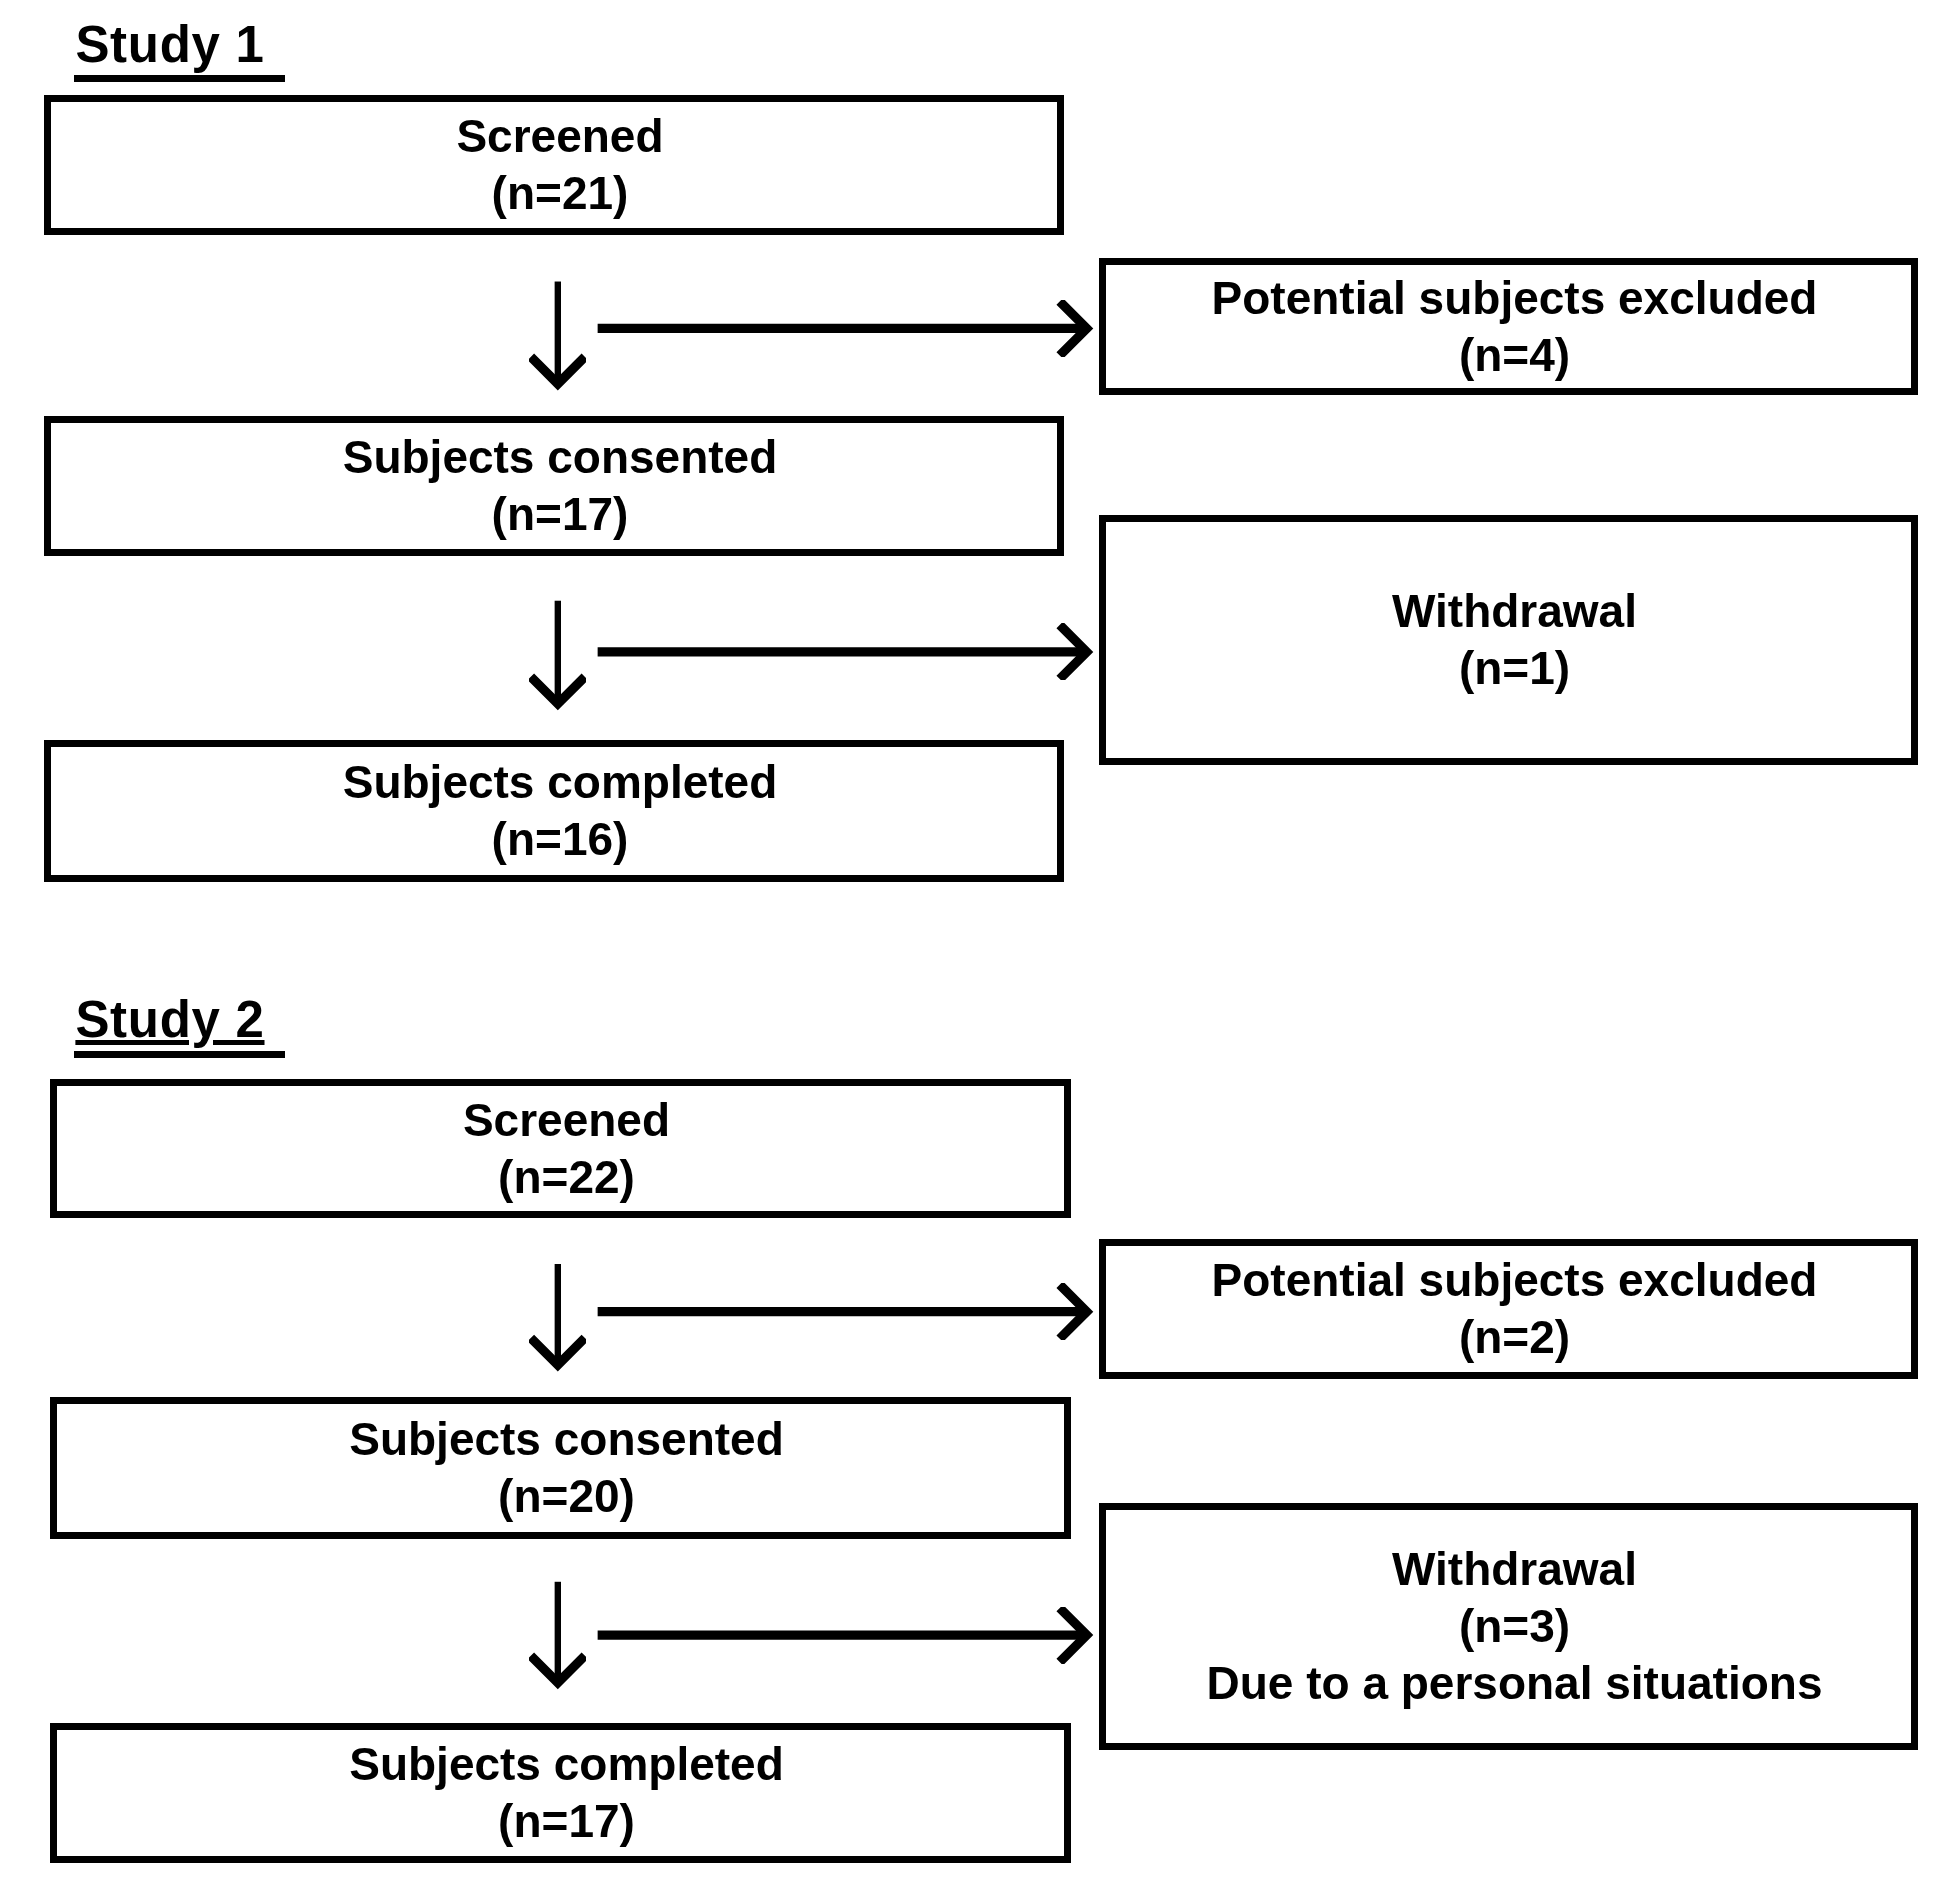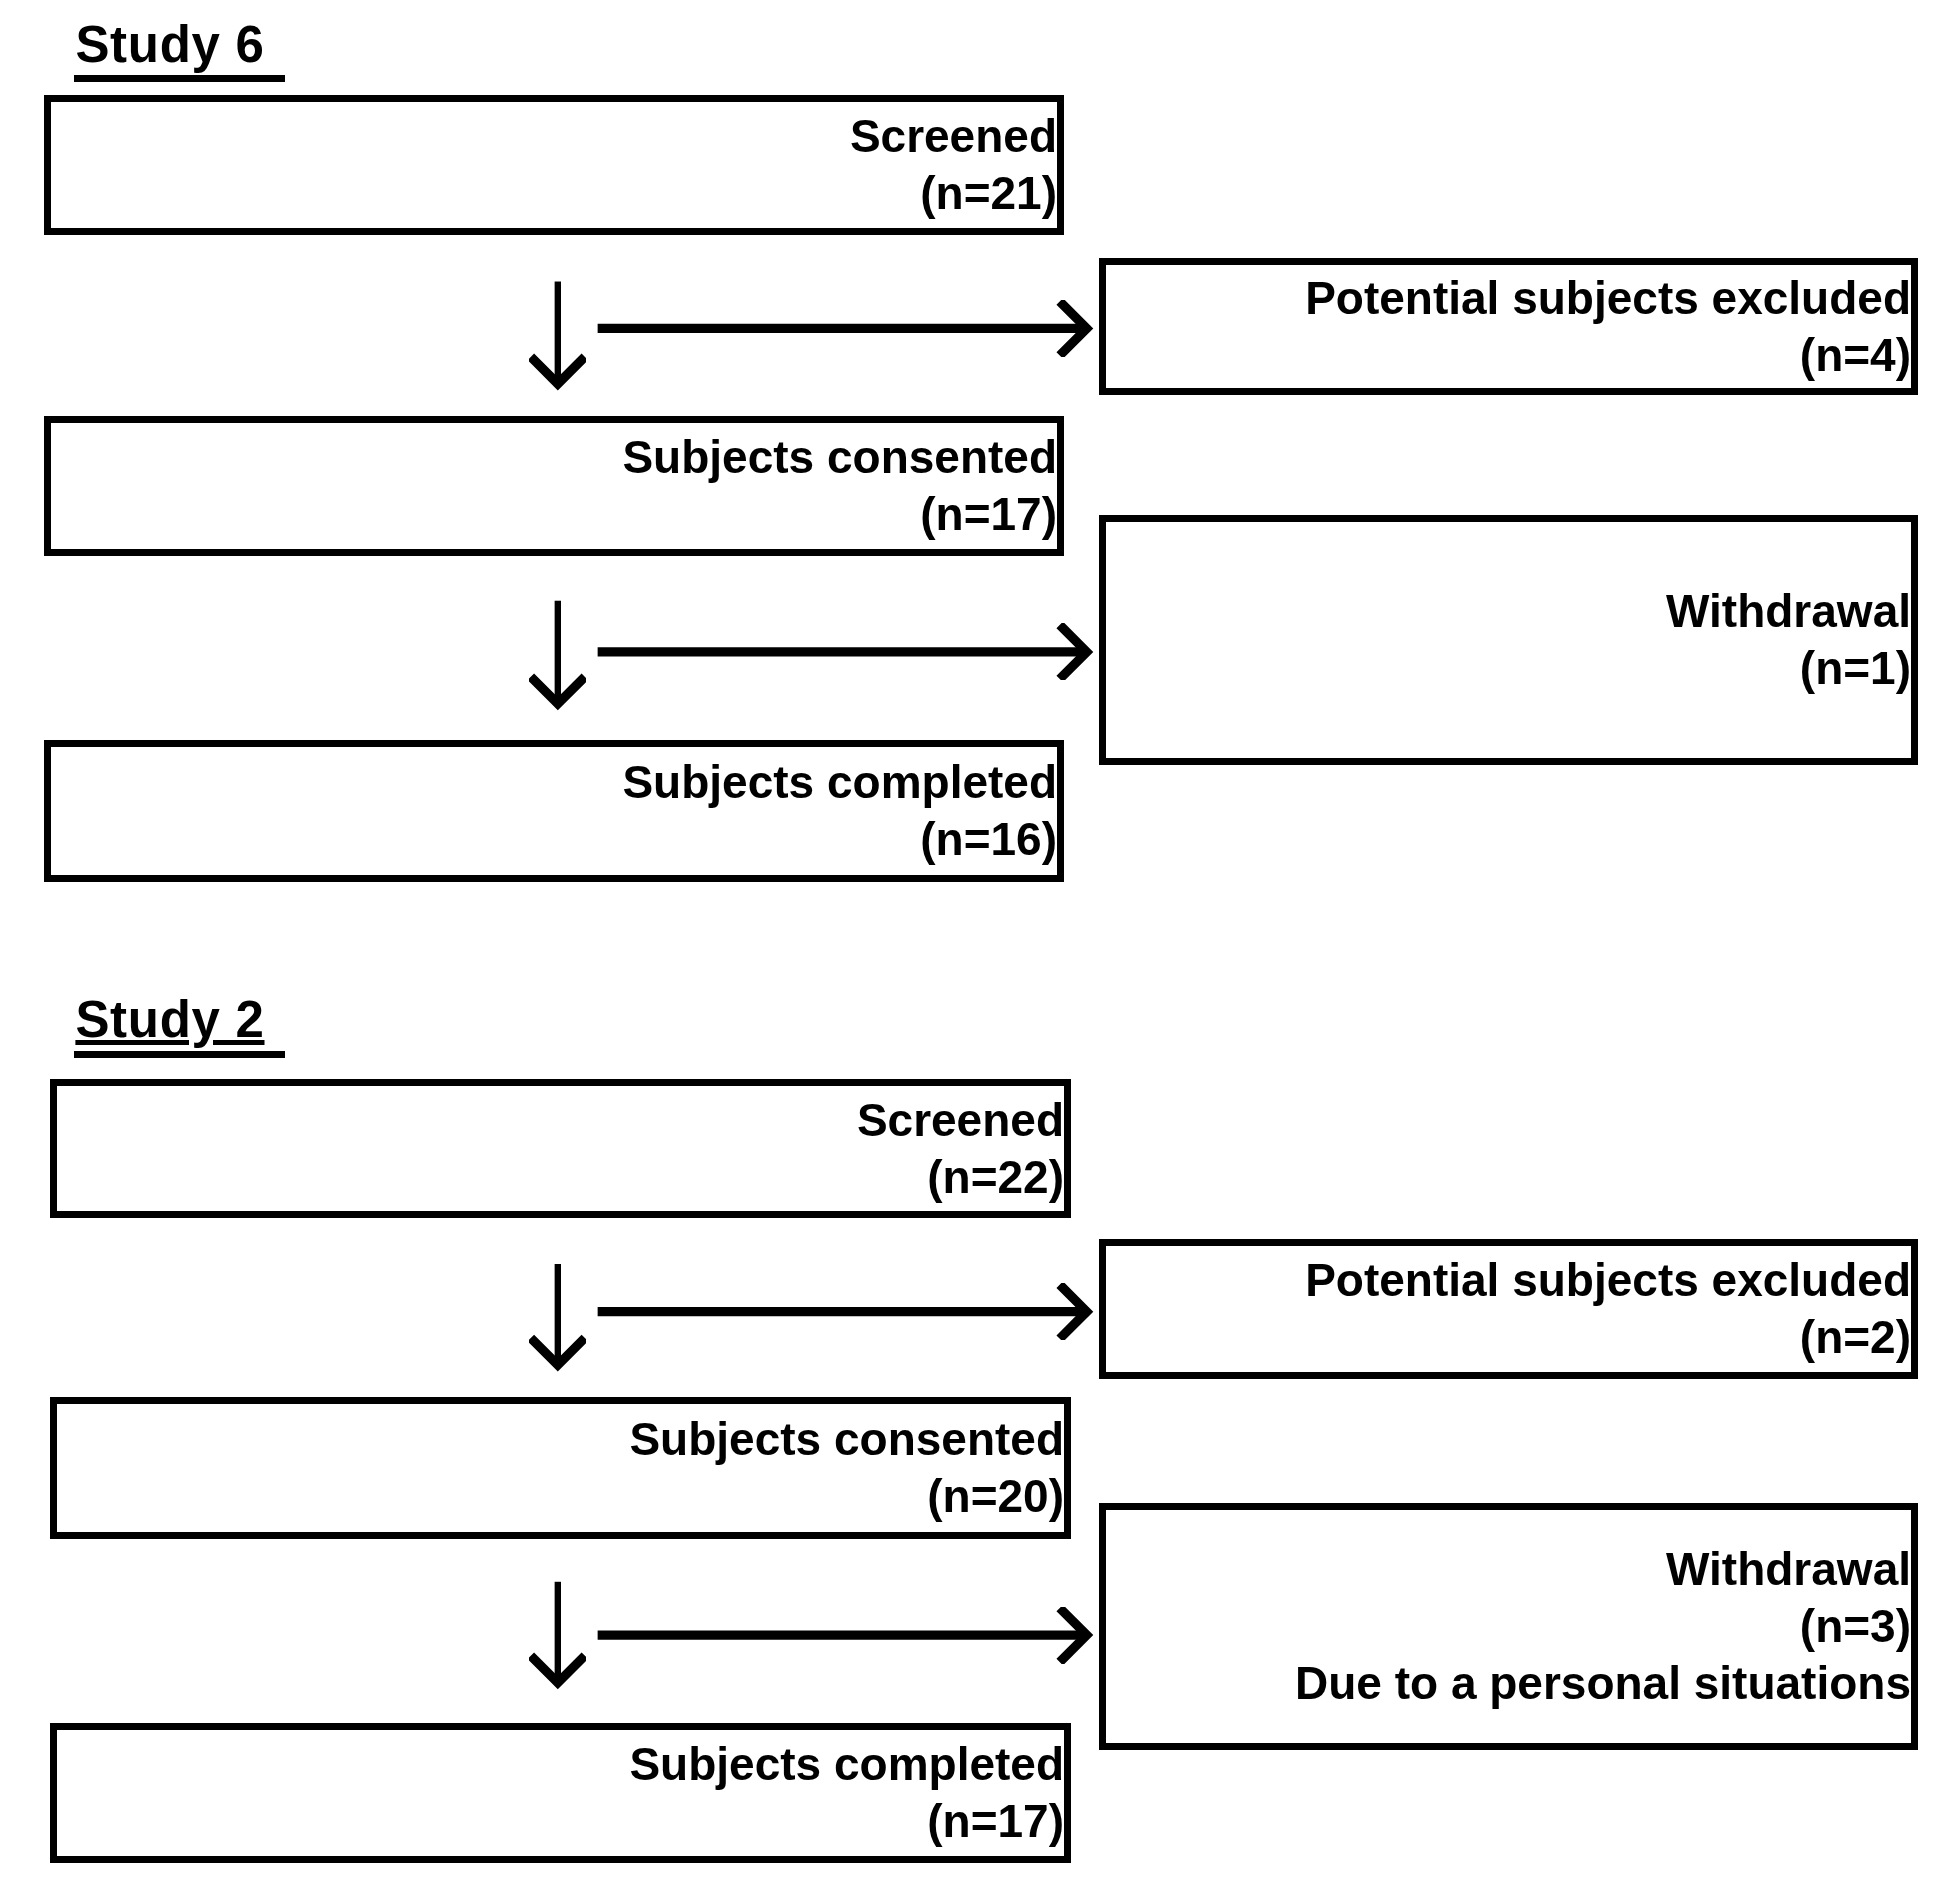--- a/index.html
+++ b/index.html
@@ -43,21 +43,21 @@
     padding: 0 20px 5.7px 1.4px;
   }
   .box {
     position: absolute;
     box-sizing: border-box;
     border: 7.1px solid var(--ink);
     background: var(--paper);
     display: flex;
     flex-direction: column;
     justify-content: center;
-    align-items: flex-end;
+    align-items: center;
     text-align: center;
     font-size: 46px;
     font-weight: bold;
     line-height: 57px;
     padding-left: 12px;
   }
   .box .line {
     white-space: nowrap;
   }
 </style>
@@ -77,21 +77,21 @@
     <line class="h" x1="840" y1="462" x2="1524" y2="462" marker-end="url(#chev)"></line>
     <line class="v" x1="784" y1="845" x2="784" y2="986" marker-end="url(#chev)"></line>
     <line class="h" x1="840" y1="917" x2="1524" y2="917" marker-end="url(#chev)"></line>
 
     <line class="v" x1="784" y1="1778" x2="784" y2="1916" marker-end="url(#chev)"></line>
     <line class="h" x1="840" y1="1845" x2="1524" y2="1845" marker-end="url(#chev)"></line>
     <line class="v" x1="784" y1="2225" x2="784" y2="2363" marker-end="url(#chev)"></line>
     <line class="h" x1="840" y1="2300" x2="1524" y2="2300" marker-end="url(#chev)"></line>
   </svg>
 
-  <div class="study-title" style="left:74px; top:18.5px;">Study 6</div>
+  <div class="study-title" style="left:74px; top:18.5px;">Study 1</div>
 
   <div class="box" style="left:44px; top:95px; width:1020px; height:140px;">
       <div class="line">Screened</div>
       <div class="line">(n=21)</div>
     </div>
 
   <div class="box" style="left:1099px; top:258px; width:819px; height:137px;">
       <div class="line">Potential subjects excluded</div>
       <div class="line">(n=4)</div>
     </div>

